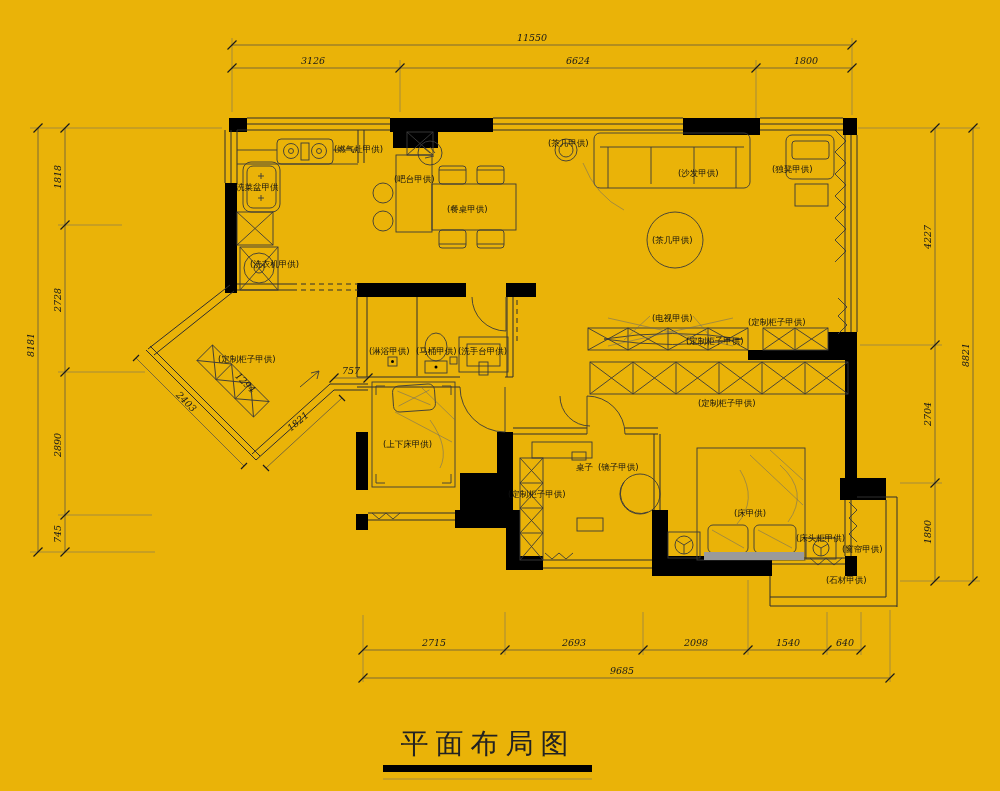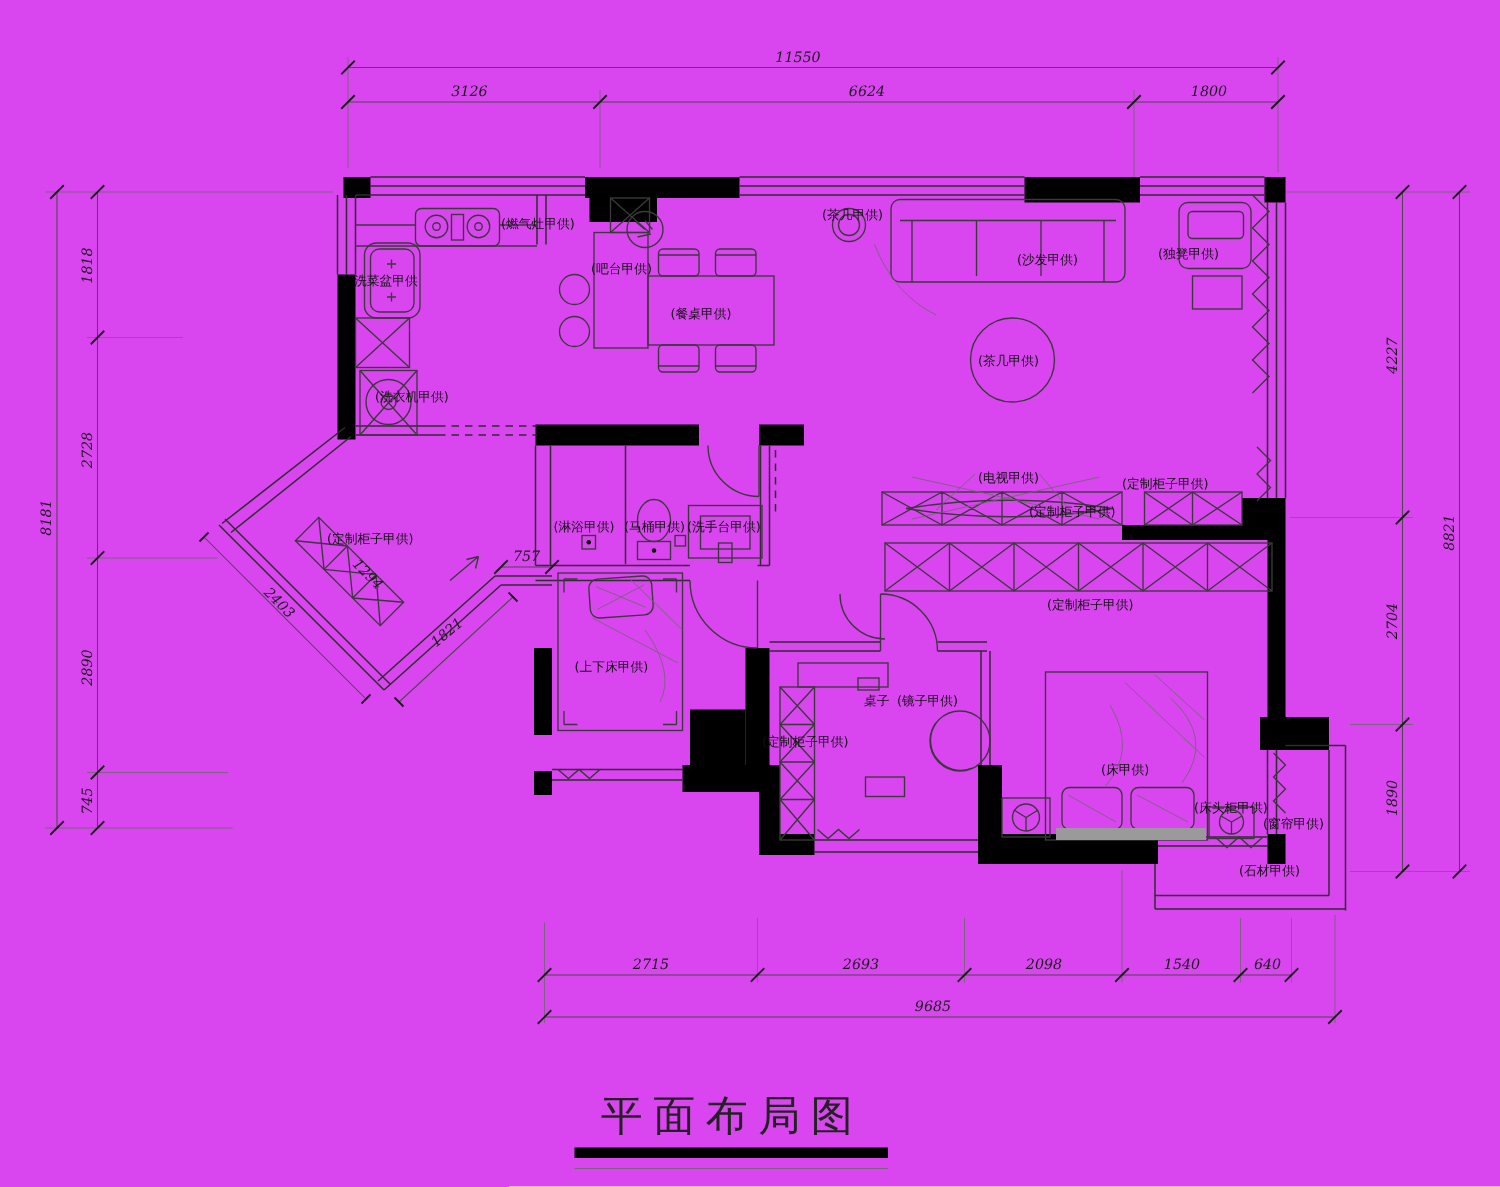--- a/index.html
+++ b/index.html
@@ -1,16 +1,16 @@
 <!DOCTYPE html>
 <html><head>
 <meta charset="utf-8">
 <style>
   html,body{margin:0;padding:0;background:#fff;}
-  .page{position:relative;width:1000px;height:791px;background:#d946ef;overflow:hidden;
+  .page{position:relative;width:1000px;height:791px;background:#eab308;overflow:hidden;
         font-family:"DejaVu Sans",sans-serif;}
   svg{display:block}
   .w{fill:#000;stroke:none}
   .gray{fill:#9a9a9a;stroke:none}
   .ln{fill:none;stroke:#2e2e2e;stroke-width:1}
   .f{fill:none;stroke:#3a3a3a;stroke-width:0.9}
   .tn{fill:none;stroke:#6a6a6a;stroke-width:0.55}
   .dm{fill:none;stroke:#4a4a4a;stroke-width:0.7}
   .tk{fill:none;stroke:#1a1a1a;stroke-width:1.2}
   .dsh{stroke-dasharray:5 4}

